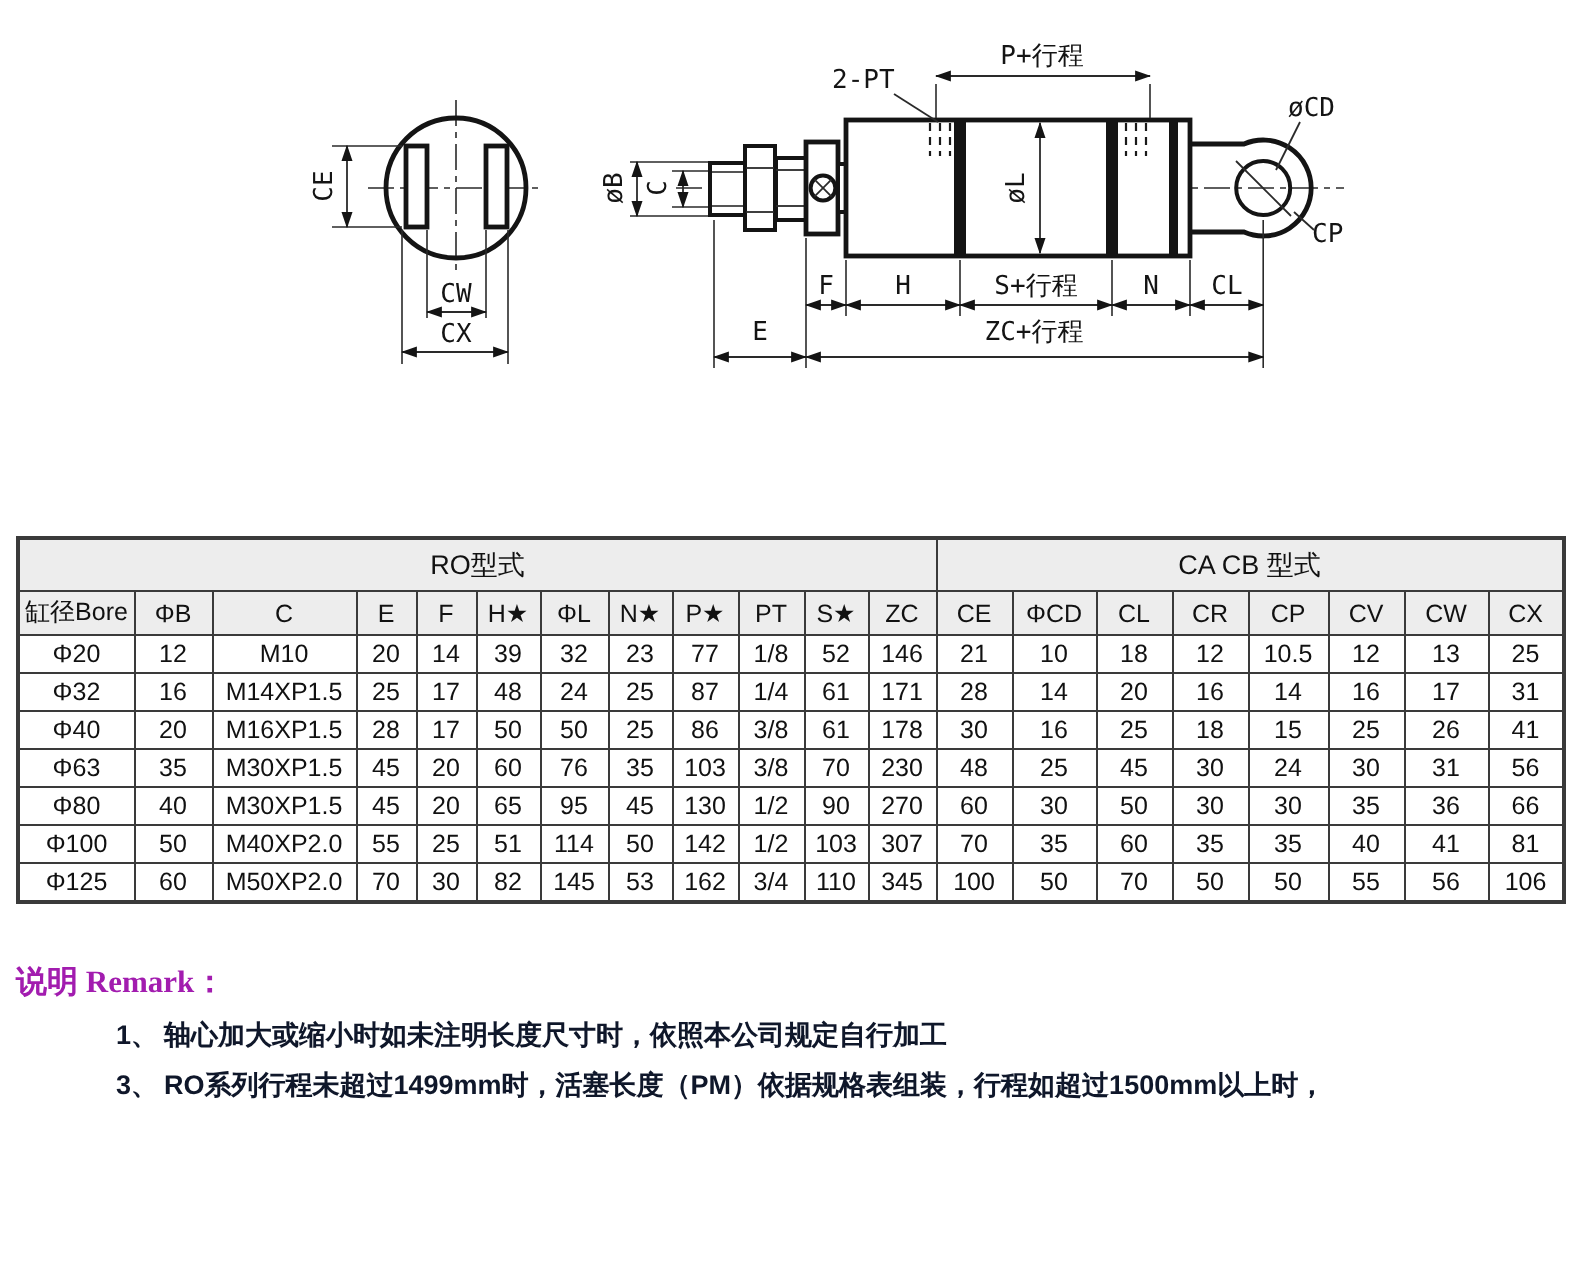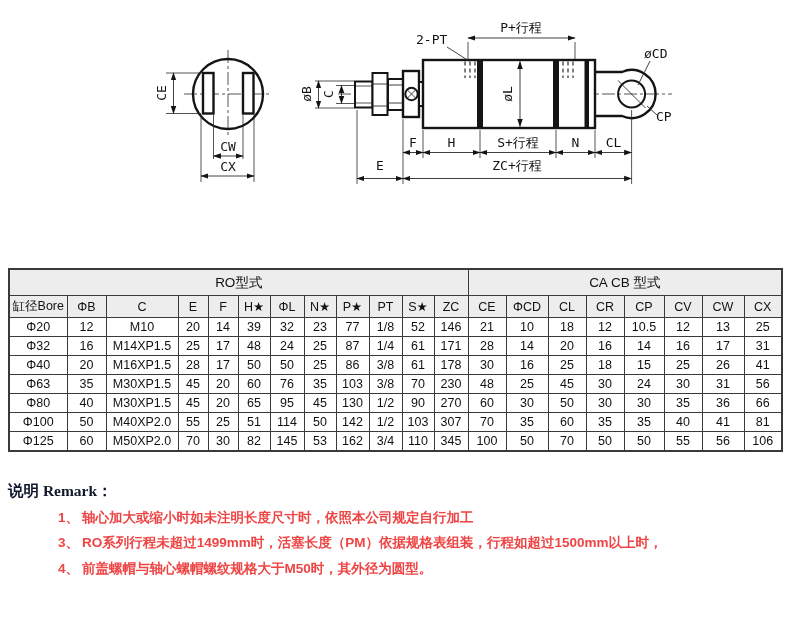--- a/index.html
+++ b/index.html
@@ -26,23 +26,23 @@
   .dim-table th,.dim-table td{border:1px solid #3a3a3a;text-align:center;
       vertical-align:middle;padding:0;font-size:12.5px;color:#111;
       height:18px;white-space:nowrap;overflow:hidden;font-weight:normal;}
   .dim-table thead th{background:#ededed;}
   .dim-table tr.grp th{height:25px;font-size:13.5px;margin-top:34px;}
   .dim-table tr.cols th{height:21px;}
 
   
   .remarks{position:absolute;left:8px;top:481px;width:778px;}
   .remark-title{font-family:"Liberation Serif",serif;font-weight:bold;
-      font-size:15.5px;color:#0f172a;}
+      font-size:15.5px;color:#a21caf;}
   .remark-list{margin:3px 0 0 50px;}
-  .remark-line{font-size:13.5px;line-height:25.4px;color:#ef4444;font-weight:600;}
+  .remark-line{font-size:13.5px;line-height:25.4px;color:#0f172a;font-weight:600;}
   .remark-line .no{margin-right:3px;}
   .remark-line.cont{padding-left:22px;}
 </style>
 </head>
 <body>
 
 <div class="sheet">
 
   <svg class="drawing" width="790" height="245" viewBox="0 0 790 245">
     <defs>
@@ -371,17 +371,16 @@
           <td>106</td>
         </tr>
       </tbody>
   </table>
 
   <div class="remarks">
     <div class="remark-title">说明 Remark：</div>
     <div class="remark-list">
         <div class="remark-line"><span class="no">1、</span>轴心加大或缩小时如未注明长度尺寸时，依照本公司规定自行加工</div>
         <div class="remark-line"><span class="no">3、</span>RO系列行程未超过1499mm时，活塞长度（PM）依据规格表组装，行程如超过1500mm以上时，</div>
-        <div class="remark-line"><span class="no">4、</span>前盖螺帽与轴心螺帽螺纹规格大于M50时，其外径为圆型。</div>
       </div>
   </div>
 
 </div>
 
 </body></html>

